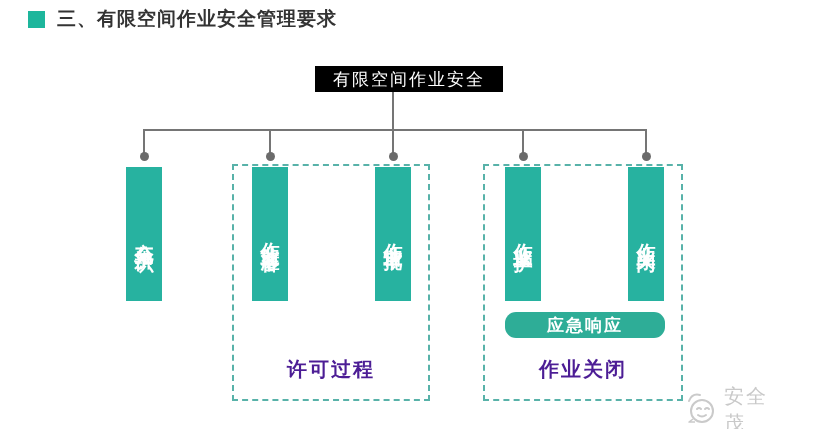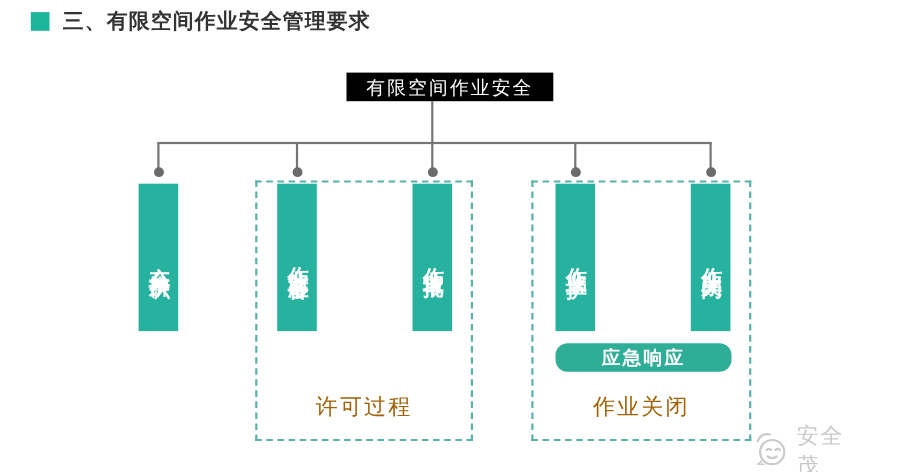--- a/index.html
+++ b/index.html
@@ -39,21 +39,21 @@
 
   
   .group{
     position:absolute;top:164px;height:237px;border:2px dashed #58b2a9;
     box-sizing:border-box;z-index:1;
   }
   .groupA{left:232px;width:198px;}
   .groupB{left:483px;width:200px;}
   .group-label{
     position:absolute;left:0;right:0;bottom:16px;text-align:center;
-    font-size:20px;font-weight:normal;color:#a16207;letter-spacing:2px;
+    font-size:20px;font-weight:bold;color:#4c1d95;letter-spacing:2px;
   }
 
   
   .ebar{
     position:absolute;left:505px;top:312px;width:160px;height:26px;background:#2ead97;
     color:#ffffff;font-size:17px;font-weight:bold;letter-spacing:2px;
     display:flex;align-items:center;justify-content:center;z-index:3;border-radius:11px;
   }
 
   

